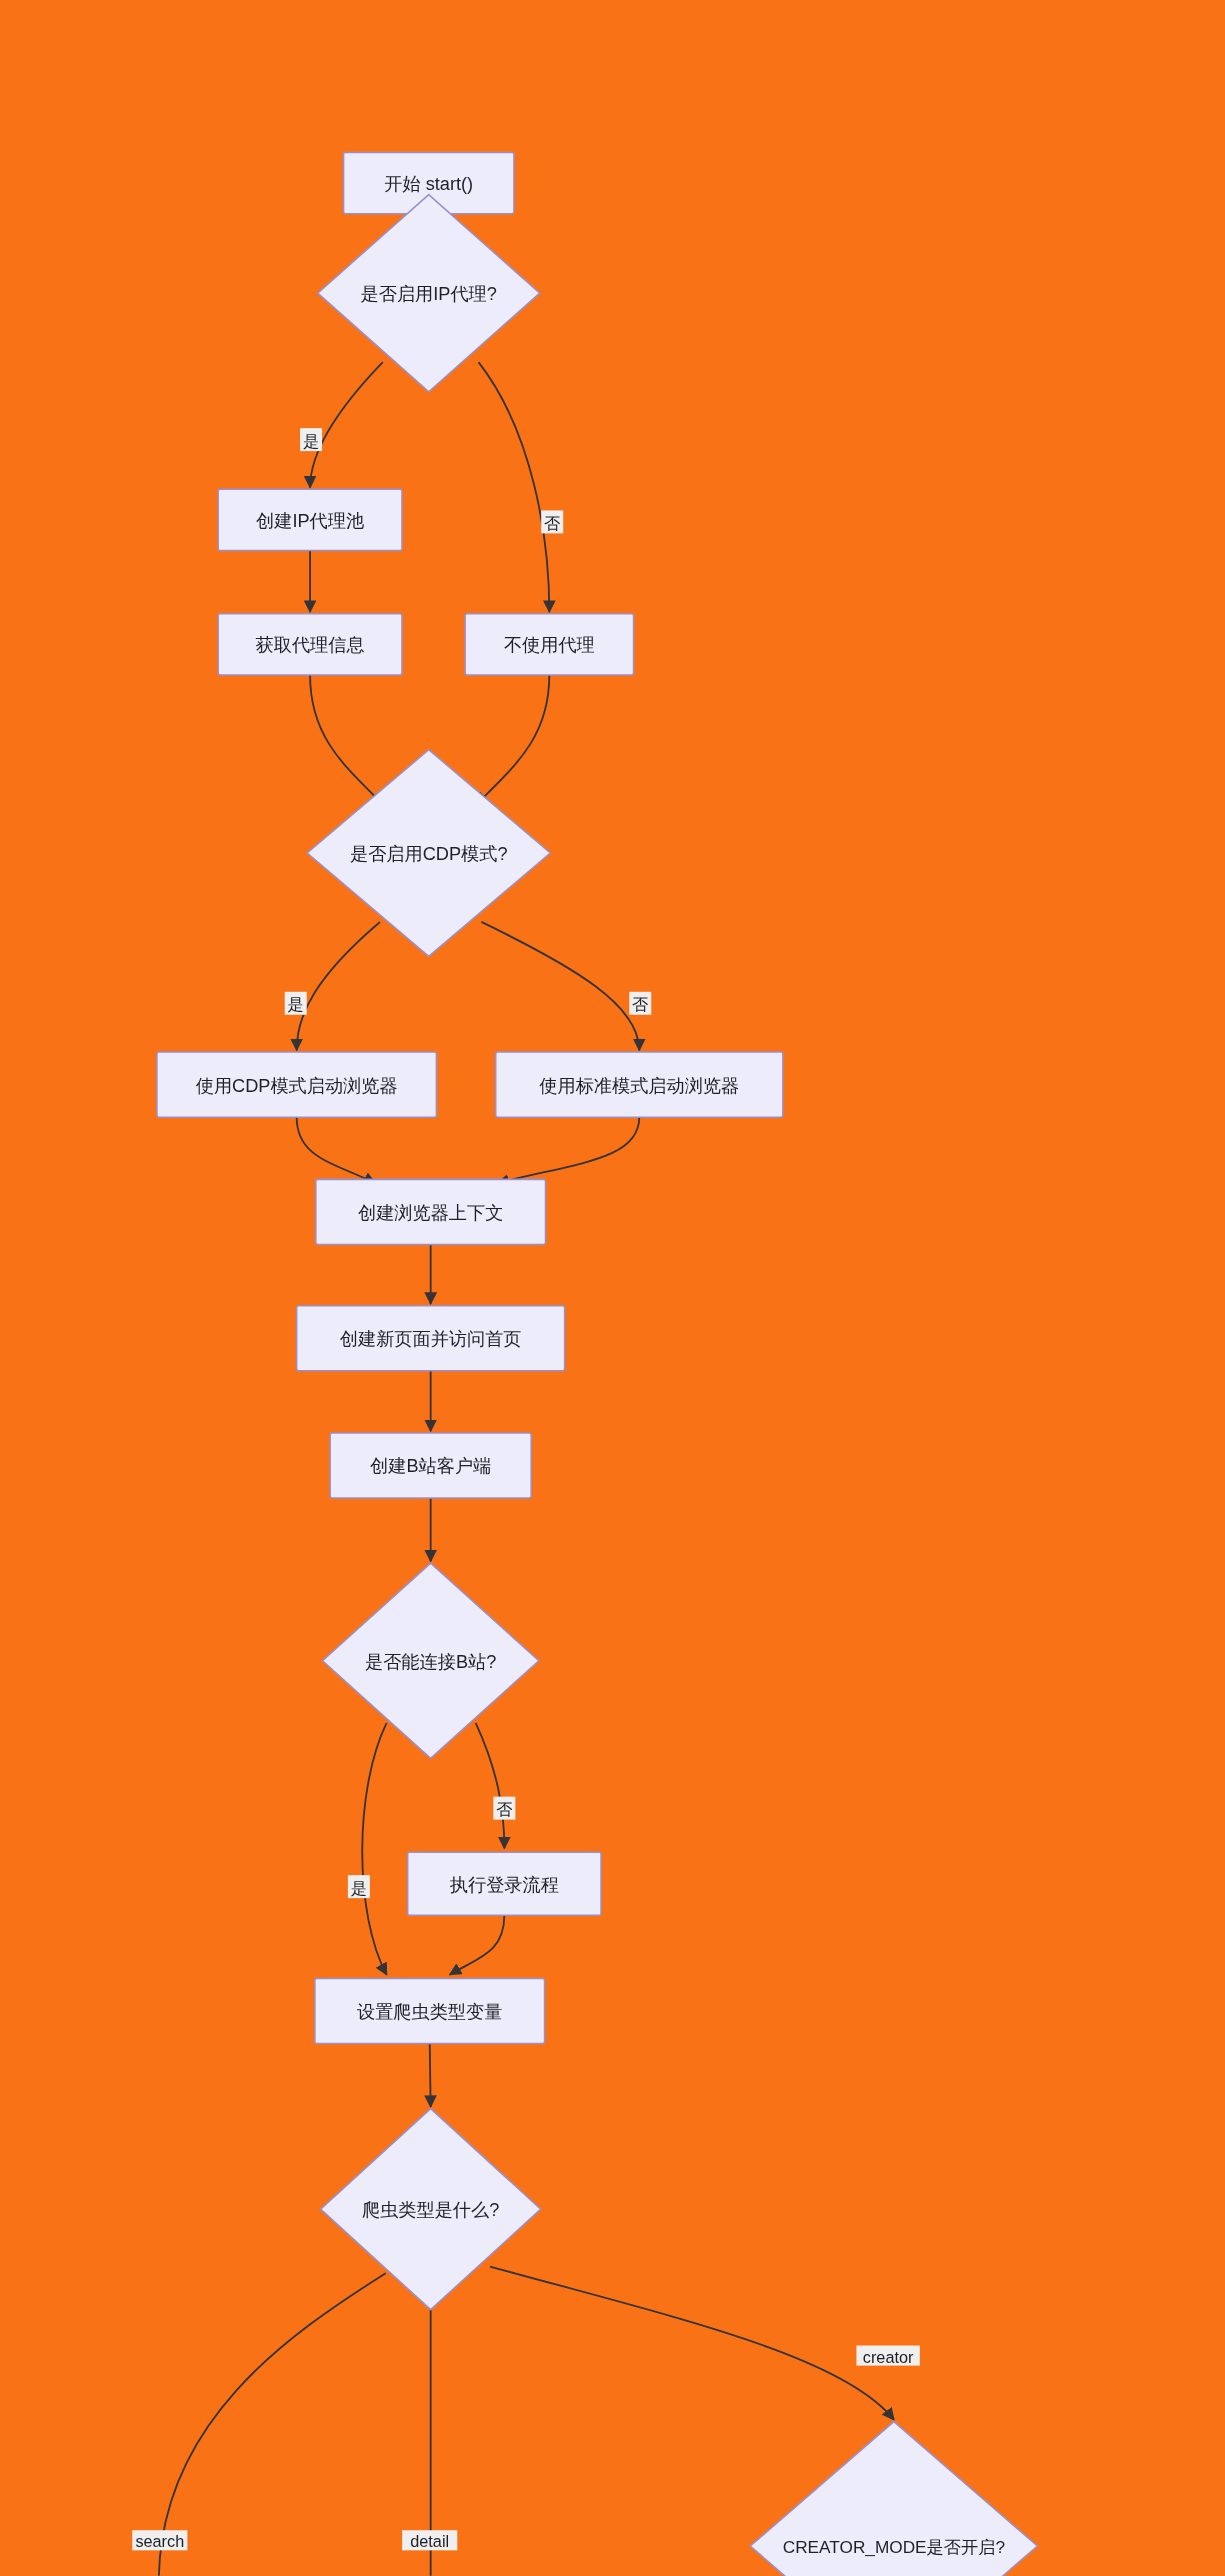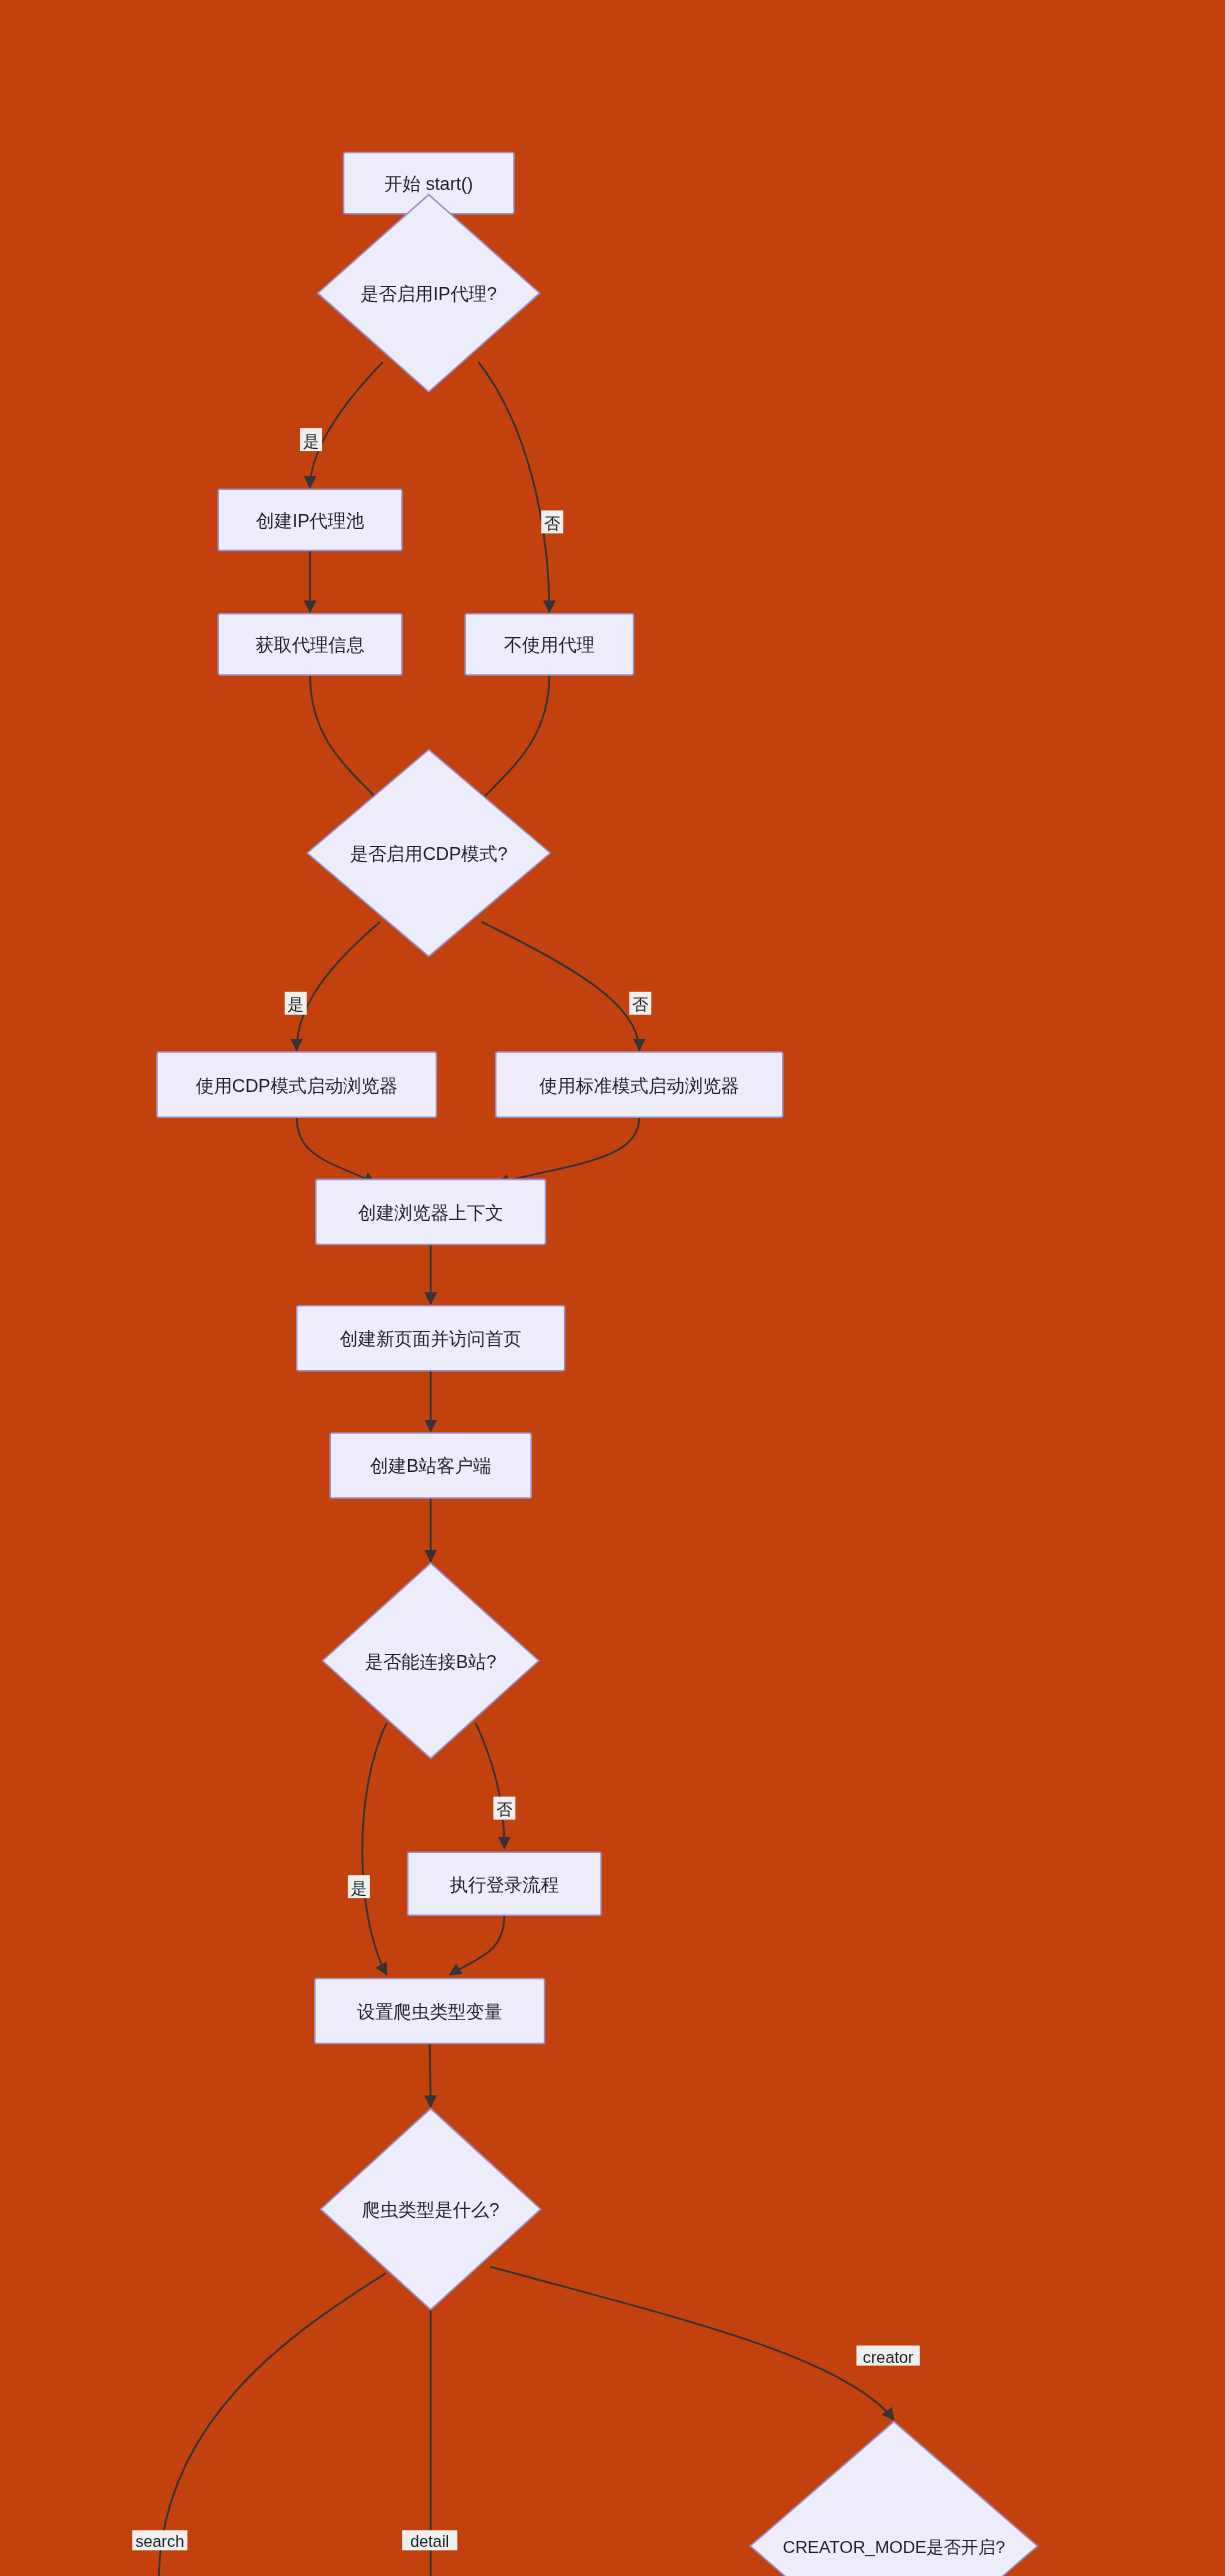--- a/index.html
+++ b/index.html
@@ -10,21 +10,21 @@
   body {
     width: 1225px;
     height: 2576px;
     overflow: hidden;
     font-family: "Liberation Sans", sans-serif;
   }
   #flowchart-root {
     position: relative;
     width: 1225px;
     height: 2576px;
-    background: #c2410c;
+    background: #f97316;
   }
   svg#diagram {
     display: block;
     width: 1225px;
     height: 2576px;
   }
   .node-shape {
     fill: #ECECFB;
     stroke: #9A8FCB;
     stroke-width: 1.6px;

